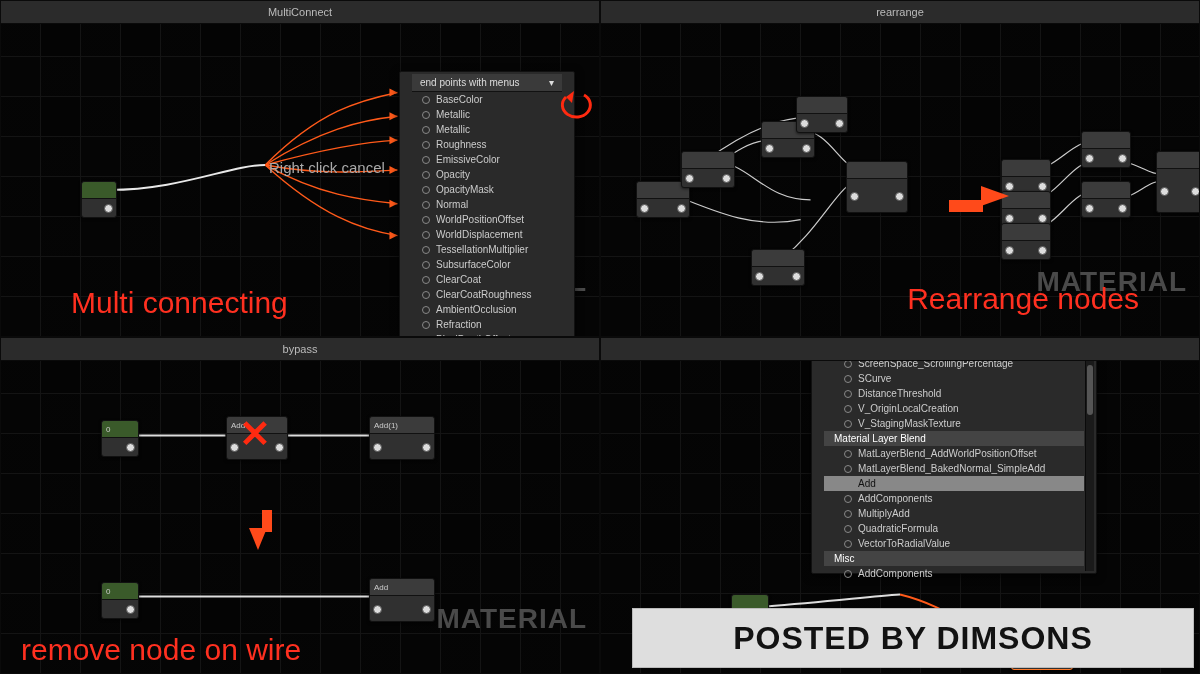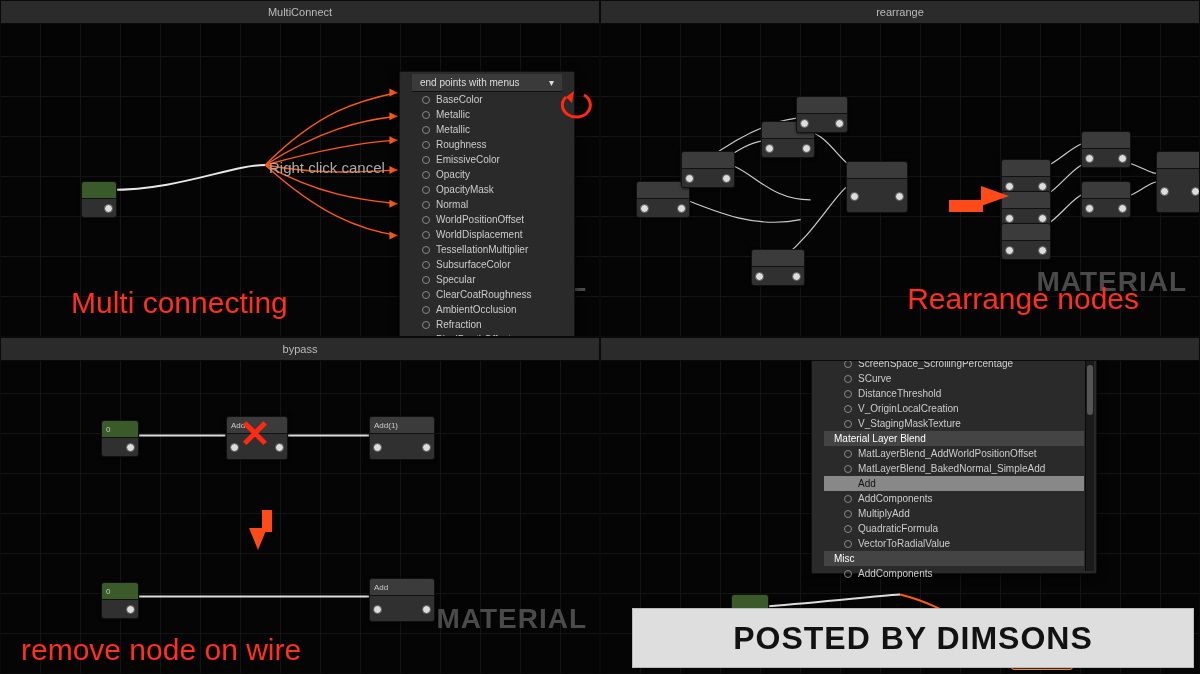--- a/index.html
+++ b/index.html
@@ -120,21 +120,21 @@
       <div class="row">
           <span>WorldDisplacement</span>
         </div>
       <div class="row">
           <span>TessellationMultiplier</span>
         </div>
       <div class="row">
           <span>SubsurfaceColor</span>
         </div>
       <div class="row">
-          <span>Specular</span>
+          <span>ClearCoat</span>
         </div>
       <div class="row">
           <span>ClearCoatRoughness</span>
         </div>
       <div class="row">
           <span>AmbientOcclusion</span>
         </div>
       <div class="row">
           <span>Refraction</span>
         </div>

